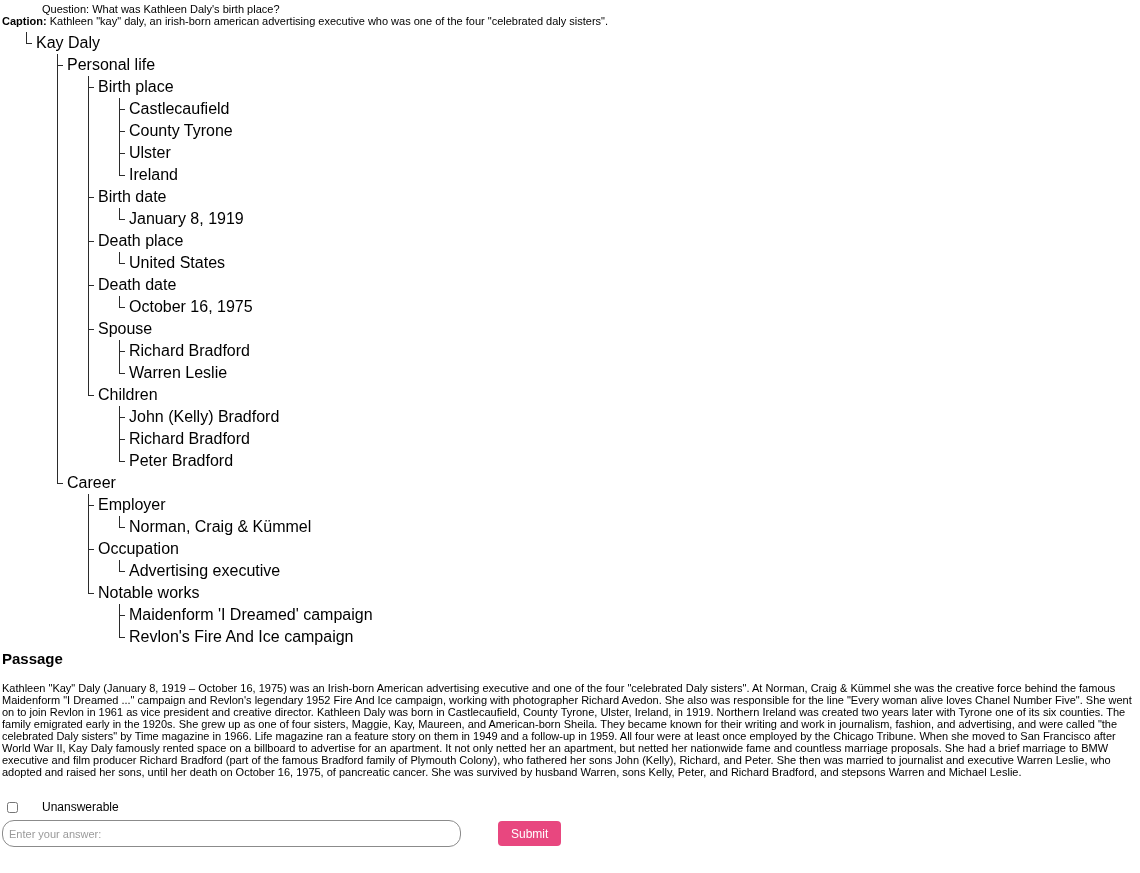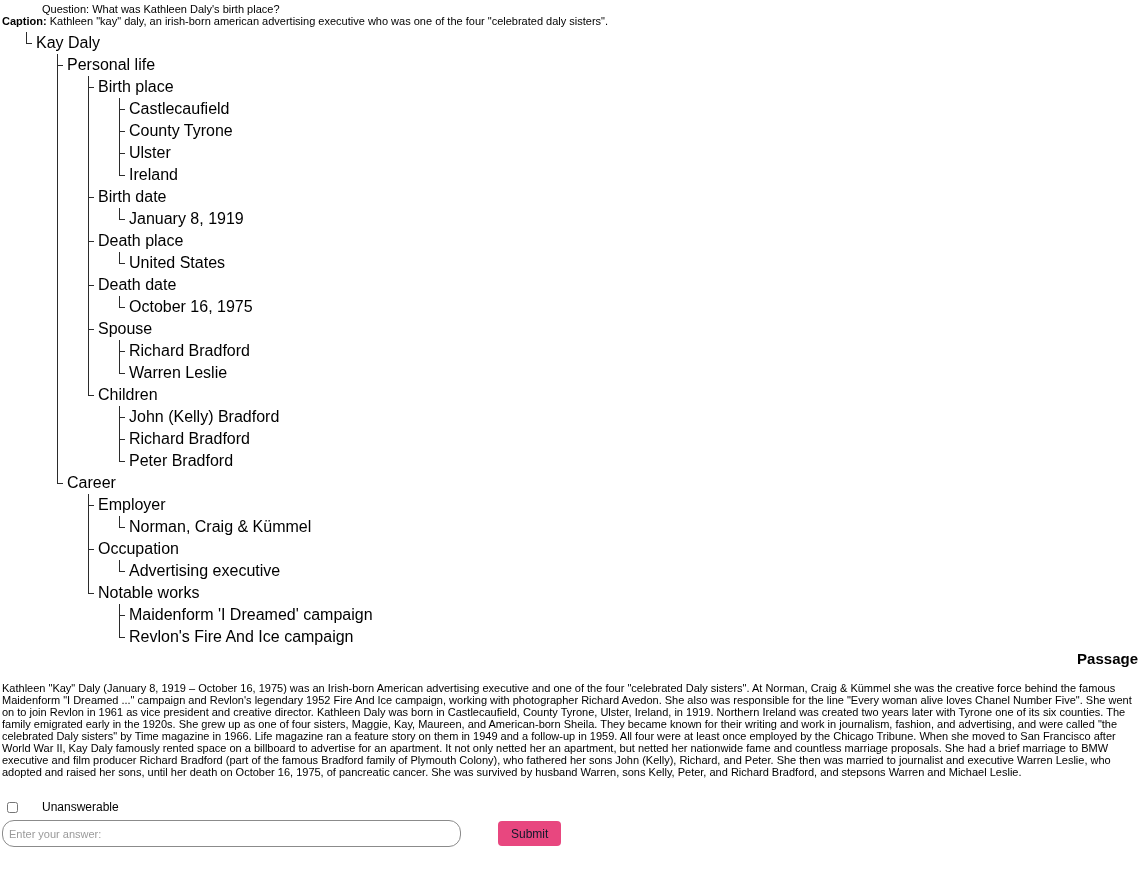--- a/index.html
+++ b/index.html
@@ -24,21 +24,21 @@
     border-left:1px solid #2b2b2b;
   }
   .tree li:last-child::before { height:11px; }
   .tree li::after {
     content:""; position:absolute; left:0; top:11px; width:6px;
     border-top:1px solid #2b2b2b;
   }
   .tree .lbl { display:block; height:22px; line-height:22px; padding-left:10px; font-size:16px; }
 
   
-  .passage-heading { font-size:15px; font-weight:bold; margin:2px 0 0 0; line-height:17px;text-align:right; }
+  .passage-heading { font-size:15px; font-weight:bold; margin:2px 0 0 0; line-height:17px; }
   .passage-text { margin:15px 0 0 0; line-height:12px; }
 
   
   .unanswerable-row {
     display:flex; align-items:center; margin-top:22px; font-size:12px;
     width:max-content; cursor:default;gap:15px;
   }
   .unanswerable-row input {
     width:11px; height:11px; margin:0 9px 0 5px;
   }
@@ -181,14 +181,14 @@
 <div class="passage-heading">Passage</div>
 <p class="passage-text">Kathleen "Kay" Daly (January 8, 1919 – October 16, 1975) was an Irish-born American advertising executive and one of the four "celebrated Daly sisters". At Norman, Craig &amp; Kümmel she was the creative force behind the famous Maidenform "I Dreamed ..." campaign and Revlon's legendary 1952 Fire And Ice campaign, working with photographer Richard Avedon. She also was responsible for the line "Every woman alive loves Chanel Number Five". She went on to join Revlon in 1961 as vice president and creative director. Kathleen Daly was born in Castlecaufield, County Tyrone, Ulster, Ireland, in 1919. Northern Ireland was created two years later with Tyrone one of its six counties. The family emigrated early in the 1920s. She grew up as one of four sisters, Maggie, Kay, Maureen, and American-born Sheila. They became known for their writing and work in journalism, fashion, and advertising, and were called "the celebrated Daly sisters" by Time magazine in 1966. Life magazine ran a feature story on them in 1949 and a follow-up in 1959. All four were at least once employed by the Chicago Tribune. When she moved to San Francisco after World War II, Kay Daly famously rented space on a billboard to advertise for an apartment. It not only netted her an apartment, but netted her nationwide fame and countless marriage proposals. She had a brief marriage to BMW executive and film producer Richard Bradford (part of the famous Bradford family of Plymouth Colony), who fathered her sons John (Kelly), Richard, and Peter. She then was married to journalist and executive Warren Leslie, who adopted and raised her sons, until her death on October 16, 1975, of pancreatic cancer. She was survived by husband Warren, sons Kelly, Peter, and Richard Bradford, and stepsons Warren and Michael Leslie.</p>
 
 <label class="unanswerable-row">
   <input type="checkbox" style="">
   <span>Unanswerable</span>
 </label>
 
 <div class="answer-row">
   <input type="text" class="answer-input" placeholder="Enter your answer:" style="">
-  <button class="submit-button" style="background: rgb(232, 71, 127); color: #0f172a;">Submit</button>
+  <button class="submit-button" style="background: rgb(232, 71, 127); color: #ffffff;">Submit</button>
 </div>
 
 </body></html>

